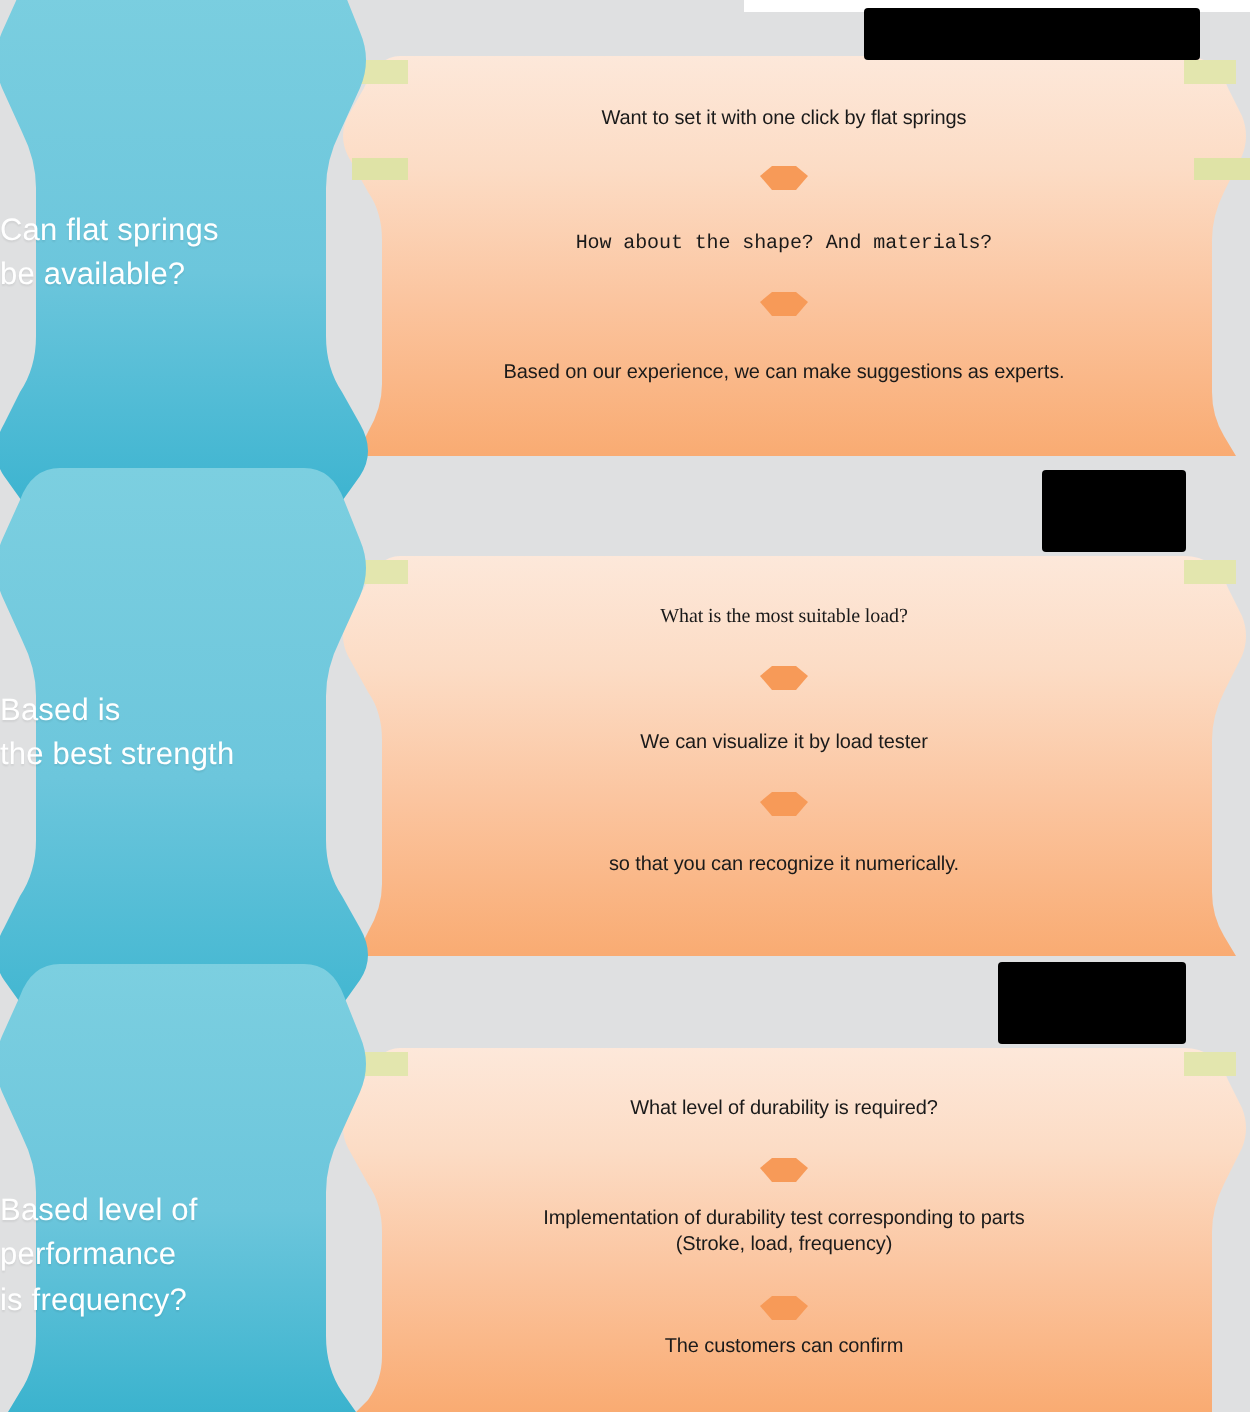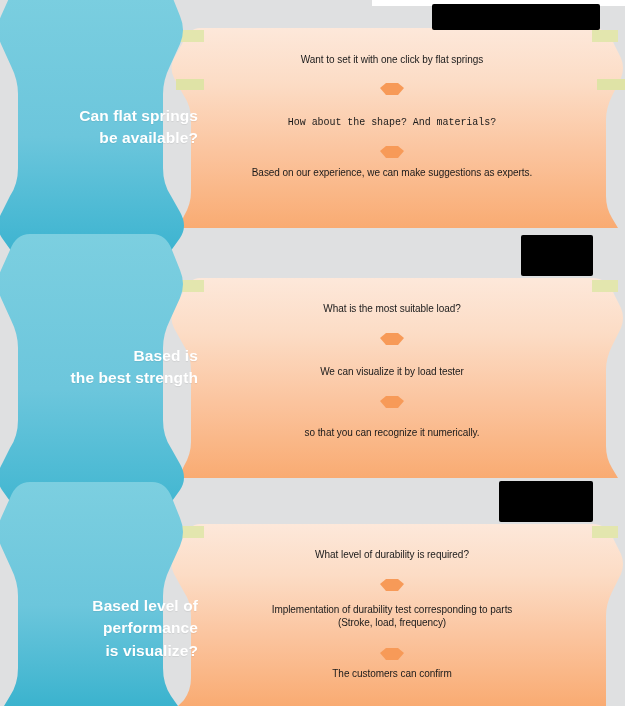--- a/index.html
+++ b/index.html
@@ -10,29 +10,28 @@
     overflow:hidden;
     position:relative;
   }
   #stage{position:absolute;inset:0;width:625px;height:706px;overflow:hidden;}
   .svg-layer{position:absolute;left:0;top:0;width:625px;height:706px;}
 
   
   .qlabel{
     position:absolute;
     color:#ffffff;
-    font-weight:bold;
+    font-weight:normal;
     font-size:15.5px;
     line-height:1.45;
-    text-align:right;
+    text-align:left;
     letter-spacing:0.1px;
     text-shadow:0 1px 1px rgba(0,0,0,.07);
     width:170px;
     left:0px;
-    padding-left:28px;
   }
   .ans{
     position:absolute;
     color:#1a1a1a;
     font-size:10px;
     line-height:1.28;
     text-align:center;
     width:440px;
     left:172px;
     letter-spacing:-0.05px;
@@ -228,35 +227,35 @@
   <div class="redact" style="left:521px;top:235px;width:72px;height:41px;"></div>
   <div class="redact" style="left:499px;top:481px;width:94px;height:41px;"></div>
 
   <div class="qlabel" style="top:105px;">
     <div>Can flat springs</div>
     <div>be available?</div>
   </div>
 
   <div class="ans" style="top:54px;">Want to set it with one click by flat springs</div>
   <div class="ans" style="top:117px;font-family:Liberation Mono, monospace;">How about the shape? And materials?</div>
-  <div class="ans" style="top:167px;">Based on our experience, we can make suggestions as experts.</div>
+  <div class="ans" style="top:181px;">Based on our experience, we can make suggestions as experts.</div>
 
   <div class="qlabel" style="top:345px;">
     <div>Based is</div>
     <div>the best strength</div>
   </div>
 
-  <div class="ans" style="top:303px;">What is the most suitable load?</div>
+  <div class="ans" style="top:303px;font-family:Liberation Serif, serif;">What is the most suitable load?</div>
   <div class="ans" style="top:366px;">We can visualize it by load tester</div>
   <div class="ans" style="top:427px;">so that you can recognize it numerically.</div>
 
   <div class="qlabel" style="top:595px;">
     <div>Based level of</div>
     <div>performance</div>
-    <div>is visualize?</div>
+    <div>is frequency?</div>
   </div>
 
   <div class="ans" style="top:549px;">What level of durability is required?</div>
   <div class="ans" style="top:604px;">
     <div id="s3a2l1">Implementation of durability test corresponding to parts</div>
     <div id="s3a2l2">(Stroke, load, frequency)</div>
   </div>
   <div class="ans" style="top:668px;">
     <div id="s3a3l1">The customers can confirm</div>
   </div>

